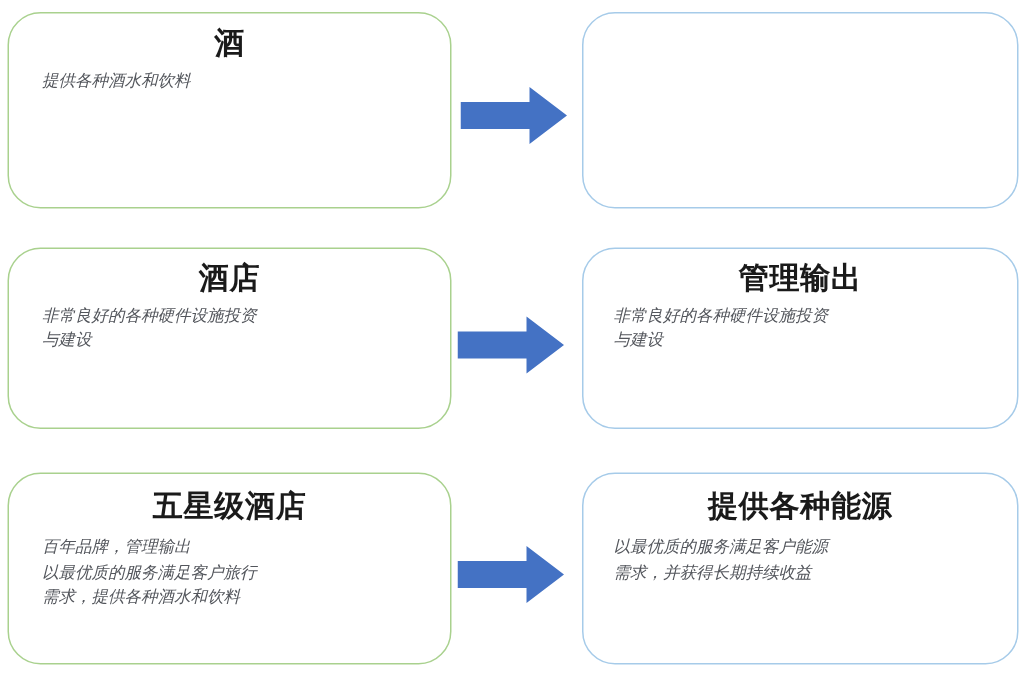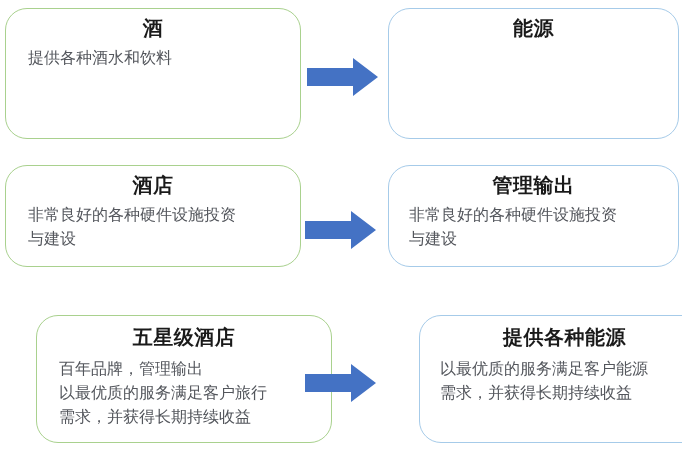--- a/index.html
+++ b/index.html
@@ -47,43 +47,44 @@
     width: 296px;
   }
   .box-right {
     left: 388px;
     width: 291px;
   }
   .box.green  { border-color: #a9d18e; }
   .box.blue   { border-color: #a6cbe9; }
 
   .row-0 .box { top: 0;  height: 131px; }
-  .row-1 .box { top: 0;  height: 102px; }
-  .row-2 .box { top: 0;  height: 128px; margin-left: 31px; }
+  .row-1 .box { top: 0;  height: 121px; }
+  .row-2 .box { top: 0;  height: 128px; }
 
   .box-title {
     text-align: center;
     font-weight: bold;
     color: #1a1a1a;
     font-size: 20px;
     line-height: 1.12;
     margin: 0;
     padding-top: 8px;
     letter-spacing: 0.5px;
     white-space: nowrap;
   }
   .row-2 .box-title { padding-top: 10px; }
 
   .box-body {
     color: #53565c;
-    font-size: 16px;
+    font-size: 11px;
     line-height: 1.46;
     margin: 0;
     padding: 7px 0 0 22px;
     white-space: pre-line;
+    font-style: italic;
   }
   .box-right .box-body { padding-left: 20px; }
   .row-2 .box-body { padding-top: 9px; line-height: 1.5; }
 
   
   .arrow {
     position: absolute;
     width: 72px;
     height: 40px;
   }
@@ -105,21 +106,20 @@
       <div class="box-body">提供各种酒水和饮料</div>
     </div>
 
     <div class="arrow">
       <svg viewBox="0 0 72 40" xmlns="http://www.w3.org/2000/svg">
         <polygon points="0,11 46,11 46,1 71,20 46,39 46,29 0,29" fill="#4472c4"></polygon>
       </svg>
     </div>
 
     <div class="box box-right blue">
-      <div class="box-title">能源</div>
     </div>
 
   </div>
 
   <div class="row row-1">
 
     <div class="box box-left green">
       <div class="box-title">酒店</div>
       <div class="box-body">非常良好的各种硬件设施投资
 与建设</div>
@@ -138,21 +138,21 @@
     </div>
 
   </div>
 
   <div class="row row-2">
 
     <div class="box box-left green">
       <div class="box-title">五星级酒店</div>
       <div class="box-body">百年品牌，管理输出
 以最优质的服务满足客户旅行
-需求，并获得长期持续收益</div>
+需求，提供各种酒水和饮料</div>
     </div>
 
     <div class="arrow">
       <svg viewBox="0 0 72 40" xmlns="http://www.w3.org/2000/svg">
         <polygon points="0,11 46,11 46,1 71,20 46,39 46,29 0,29" fill="#4472c4"></polygon>
       </svg>
     </div>
 
     <div class="box box-right blue">
       <div class="box-title">提供各种能源</div>

